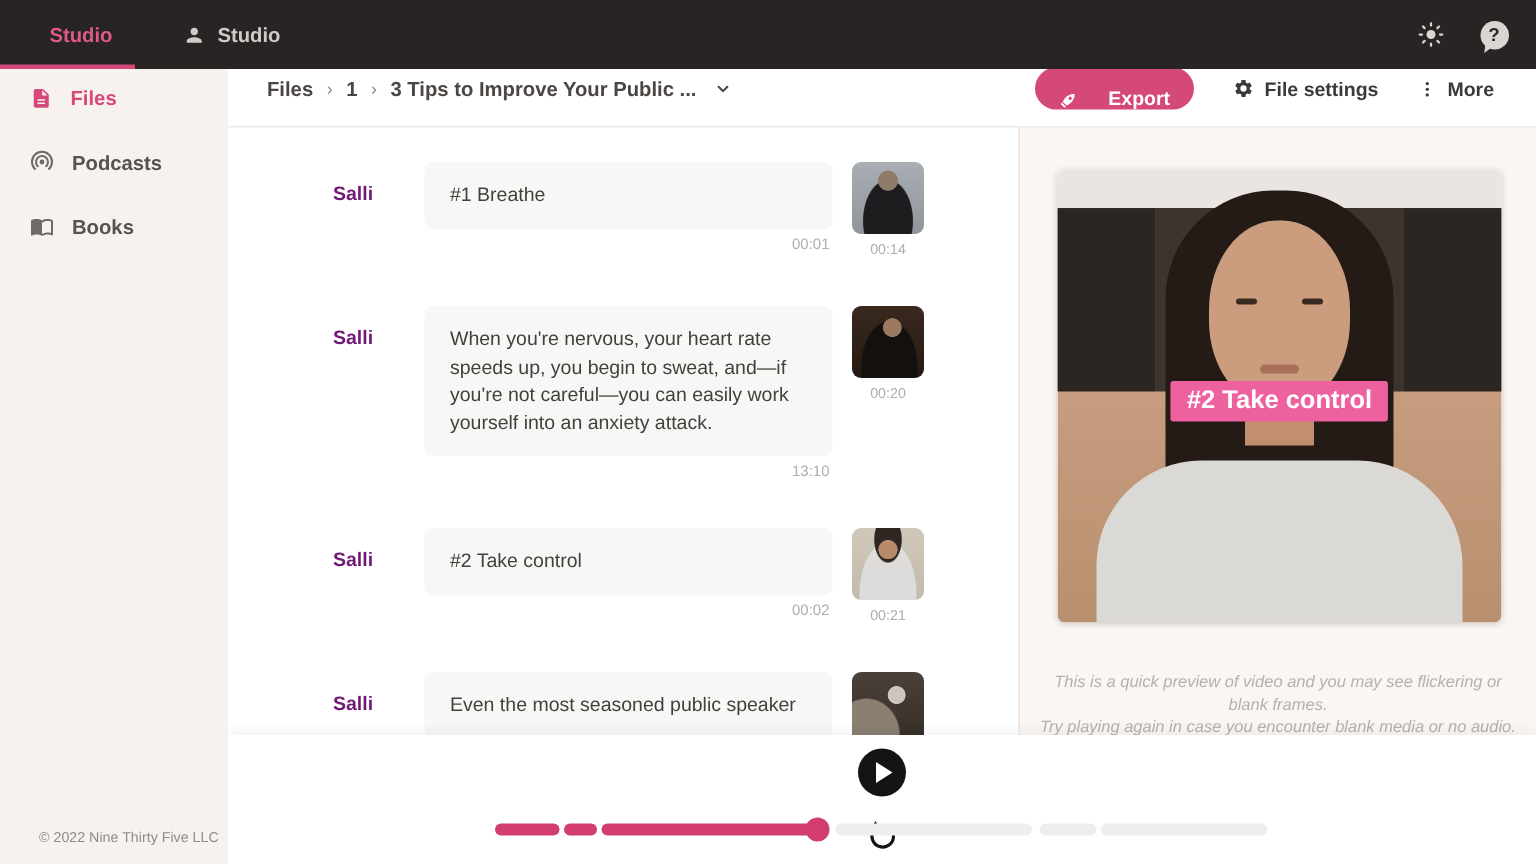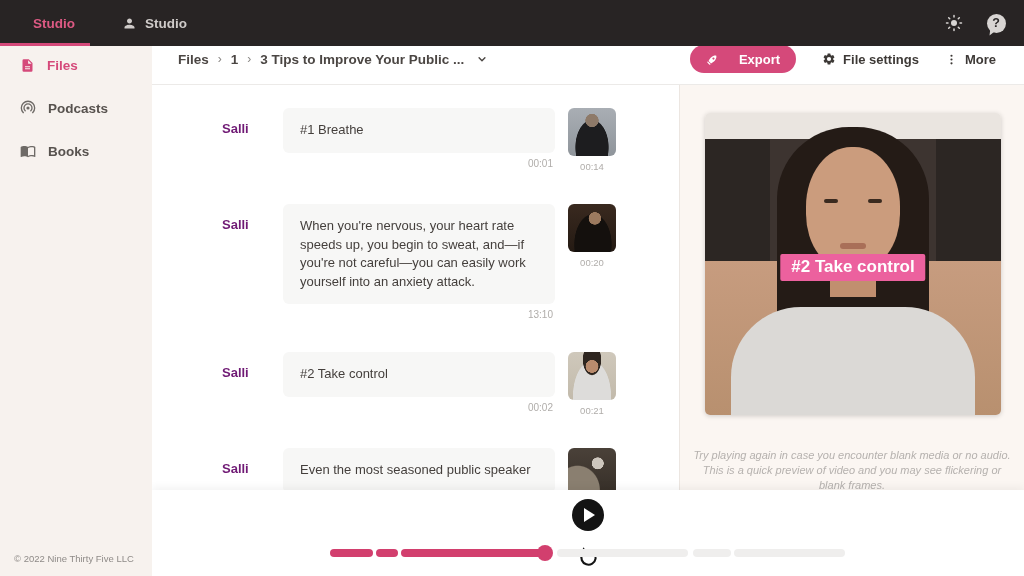--- a/index.html
+++ b/index.html
@@ -16,30 +16,30 @@
   .topbar-right { margin-left:auto; display:flex; align-items:center; gap:22px; padding-right:18px; }
   .tb-icon { width:20px; height:20px; display:flex; align-items:center; justify-content:center; cursor:pointer; }
   .help-bubble { width:19px; height:19px; border-radius:50%; background:#d8d5d3; color:#2b2828; font-size:12.5px; font-weight:700; display:flex; align-items:center; justify-content:center; position:relative; }
   .help-bubble::after { content:""; position:absolute; left:3px; bottom:-3px; border:4px solid transparent; border-top-color:#d8d5d3; border-left-color:#d8d5d3; transform:rotate(8deg); }
 
   
   .sidebar { position:absolute; left:0; top:34px; width:152px; height:542px; background:#f7f2ee; z-index:6; }
   .side-item { display:flex; align-items:center; gap:12px; padding:0 0 0 20px; height:24px; margin-top:19px; font-size:13.5px; font-weight:700; color:#57524e; cursor:pointer; }
   .side-item.active { color:var(--brand,#d5497a); }
   .side-item svg { flex:0 0 auto; }
-  .copyright { position:absolute; left:14px; bottom:12px; font-size:9.5px; color:#8f8b88; }
+  .copyright { position:absolute; left:26px; bottom:12px; font-size:9.5px; color:#8f8b88; }
 
   
   .headerbar { position:absolute; left:152px; top:34px; width:872px; height:51px; background:#fff; border-bottom:1px solid #eceae8; display:flex; align-items:center; z-index:4; }
   .breadcrumb { display:flex; align-items:center; gap:9px; padding-left:26px; font-size:13.5px; color:#4b4643; font-weight:600; }
   .crumb { cursor:pointer; }
   .crumb-sep { color:#8a8784; font-size:12px; font-weight:400; }
   .crumb-caret { display:flex; align-items:center; cursor:pointer; margin-left:2px; }
   .header-actions { margin-left:auto; display:flex; align-items:center; gap:26px; padding-right:28px; }
-  .export-btn { display:flex; align-items:center; gap:20px; background:var(--brand,#d5497a); color:#fff; font-size:13px; font-weight:700; height:28px; padding:0 16px; border-radius:14px; border:none; cursor:pointer; }
+  .export-btn { display:flex; align-items:flex-end; gap:20px; background:var(--brand,#d5497a); color:#fff; font-size:13px; font-weight:700; height:28px; padding:0 16px; border-radius:14px; border:none; cursor:pointer; }
   .flat-btn { display:flex; align-items:center; gap:7px; background:none; border:none; font-size:13px; font-weight:700; color:#3d3936; cursor:pointer; font-family:Liberation Sans, sans-serif; }
 
   
   .content { position:absolute; left:152px; top:85px; width:527px; height:405px; background:#fff; overflow:hidden; padding-top:23px; z-index:1; }
   .row { display:flex; margin:0 0 32px 70px; }
   .speaker-col { width:61px; padding-top:13px; font-size:13px; font-weight:700; color:#701a75; }
   .block-col { width:272px; }
   .text-block { background:#f7f7f6; border-radius:6px; padding:13px 17px; font-size:13px; line-height:18.5px; color:#443f3c; cursor:text; }
   .block-duration { text-align:right; font-size:10px; color:#b0adaa; margin-top:5px; padding-right:2px; }
   .thumb-col { width:48px; margin-left:13px; }
@@ -245,22 +245,22 @@
       <div class="pv-neck"></div>
       <div class="pv-shirt"></div>
       <div class="pv-face">
         <div class="pv-eye l"></div>
         <div class="pv-eye r"></div>
         <div class="pv-mouth"></div>
       </div>
       <div class="pv-caption">#2 Take control</div>
     </div>
     <div class="disclaimer">
+      <div>This is a quick preview of video and you may see flickering or blank frames.</div>
       <div>Try playing again in case you encounter blank media or no audio.</div>
-      <div>This is a quick preview of video and you may see flickering or blank frames.</div>
     </div>
   </div>
 
   <div class="playerbar">
     <div class="controls">
       <button class="play-btn">
         <span class="play-tri"></span>
       </button>
       <button class="ctl-icon">
         <svg width="23" height="23" viewBox="0 0 24 24" fill="none" stroke="#141414" stroke-width="2.2" stroke-linecap="round">

